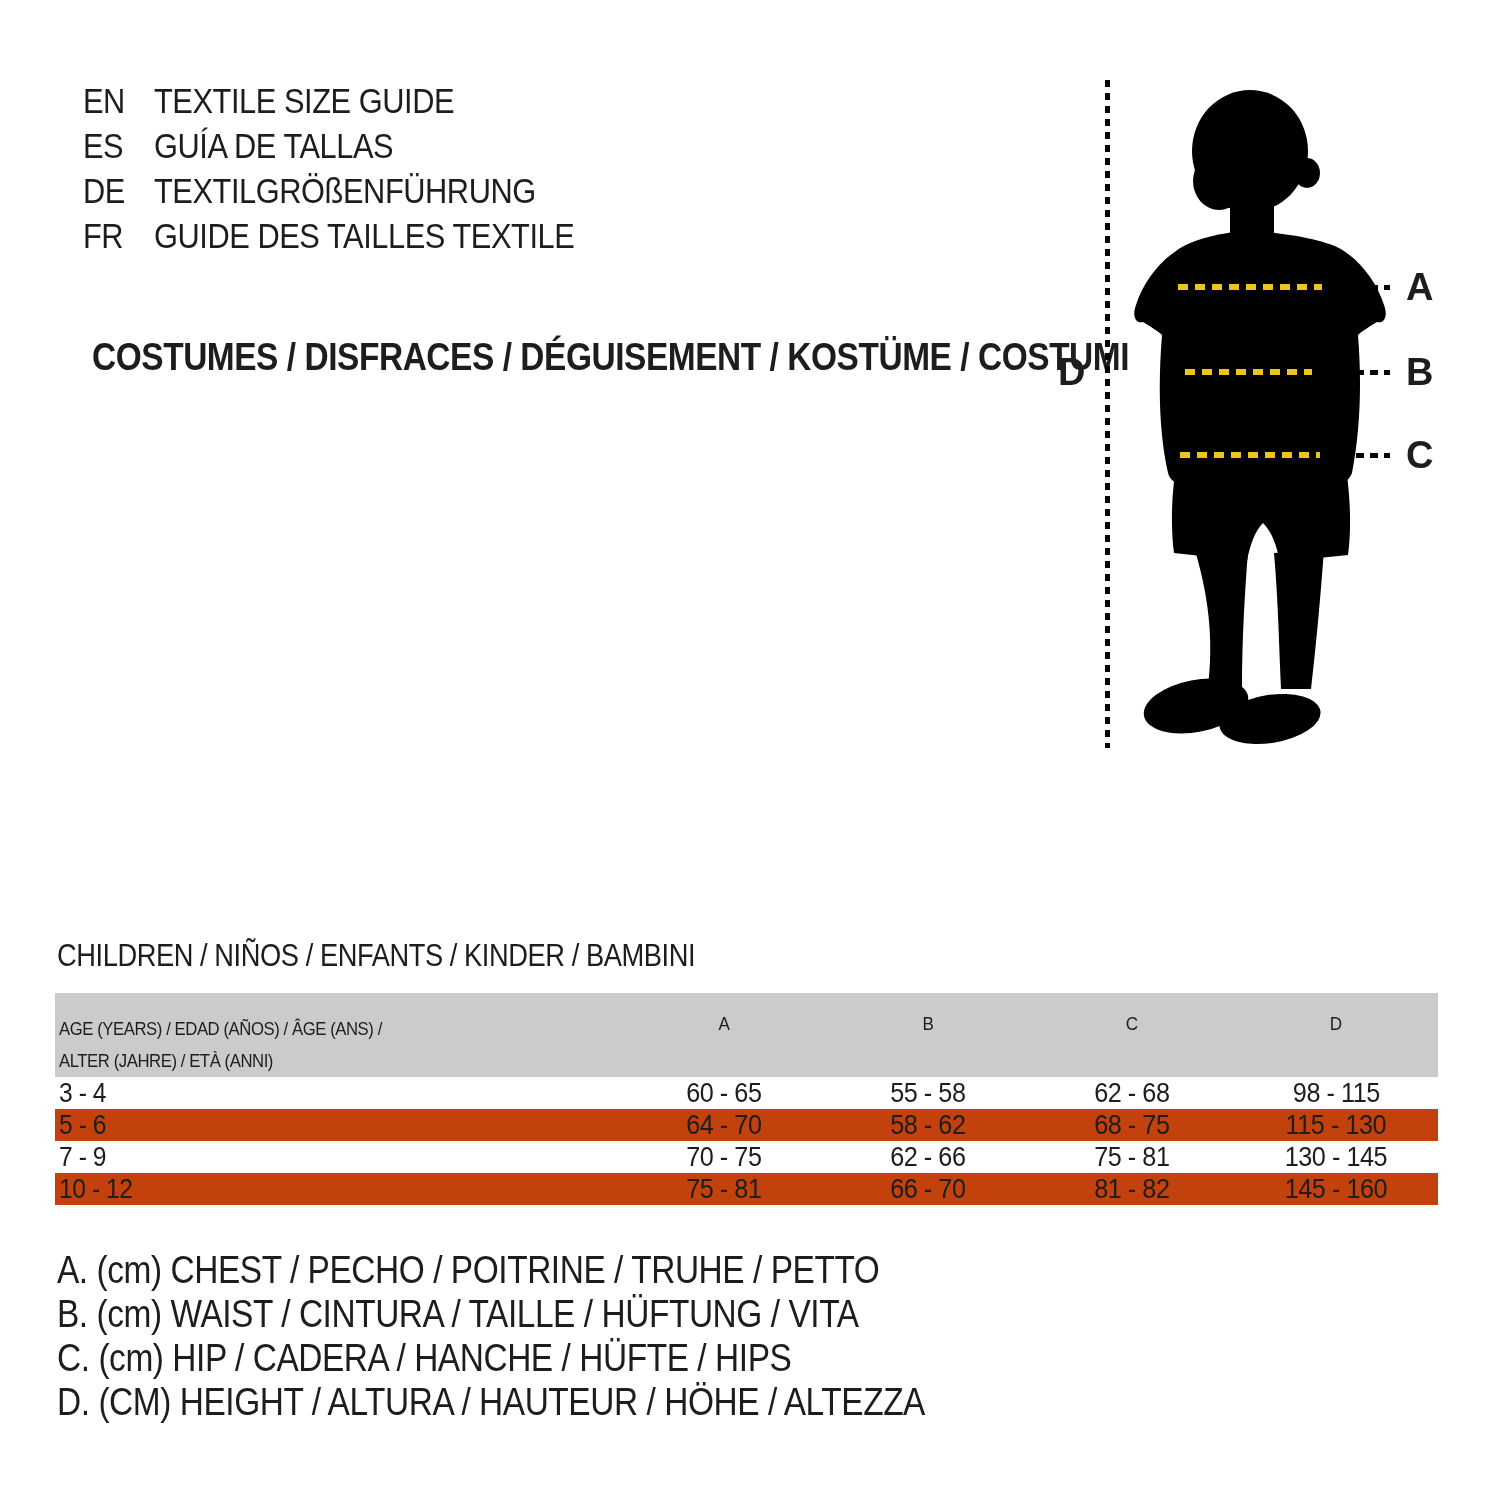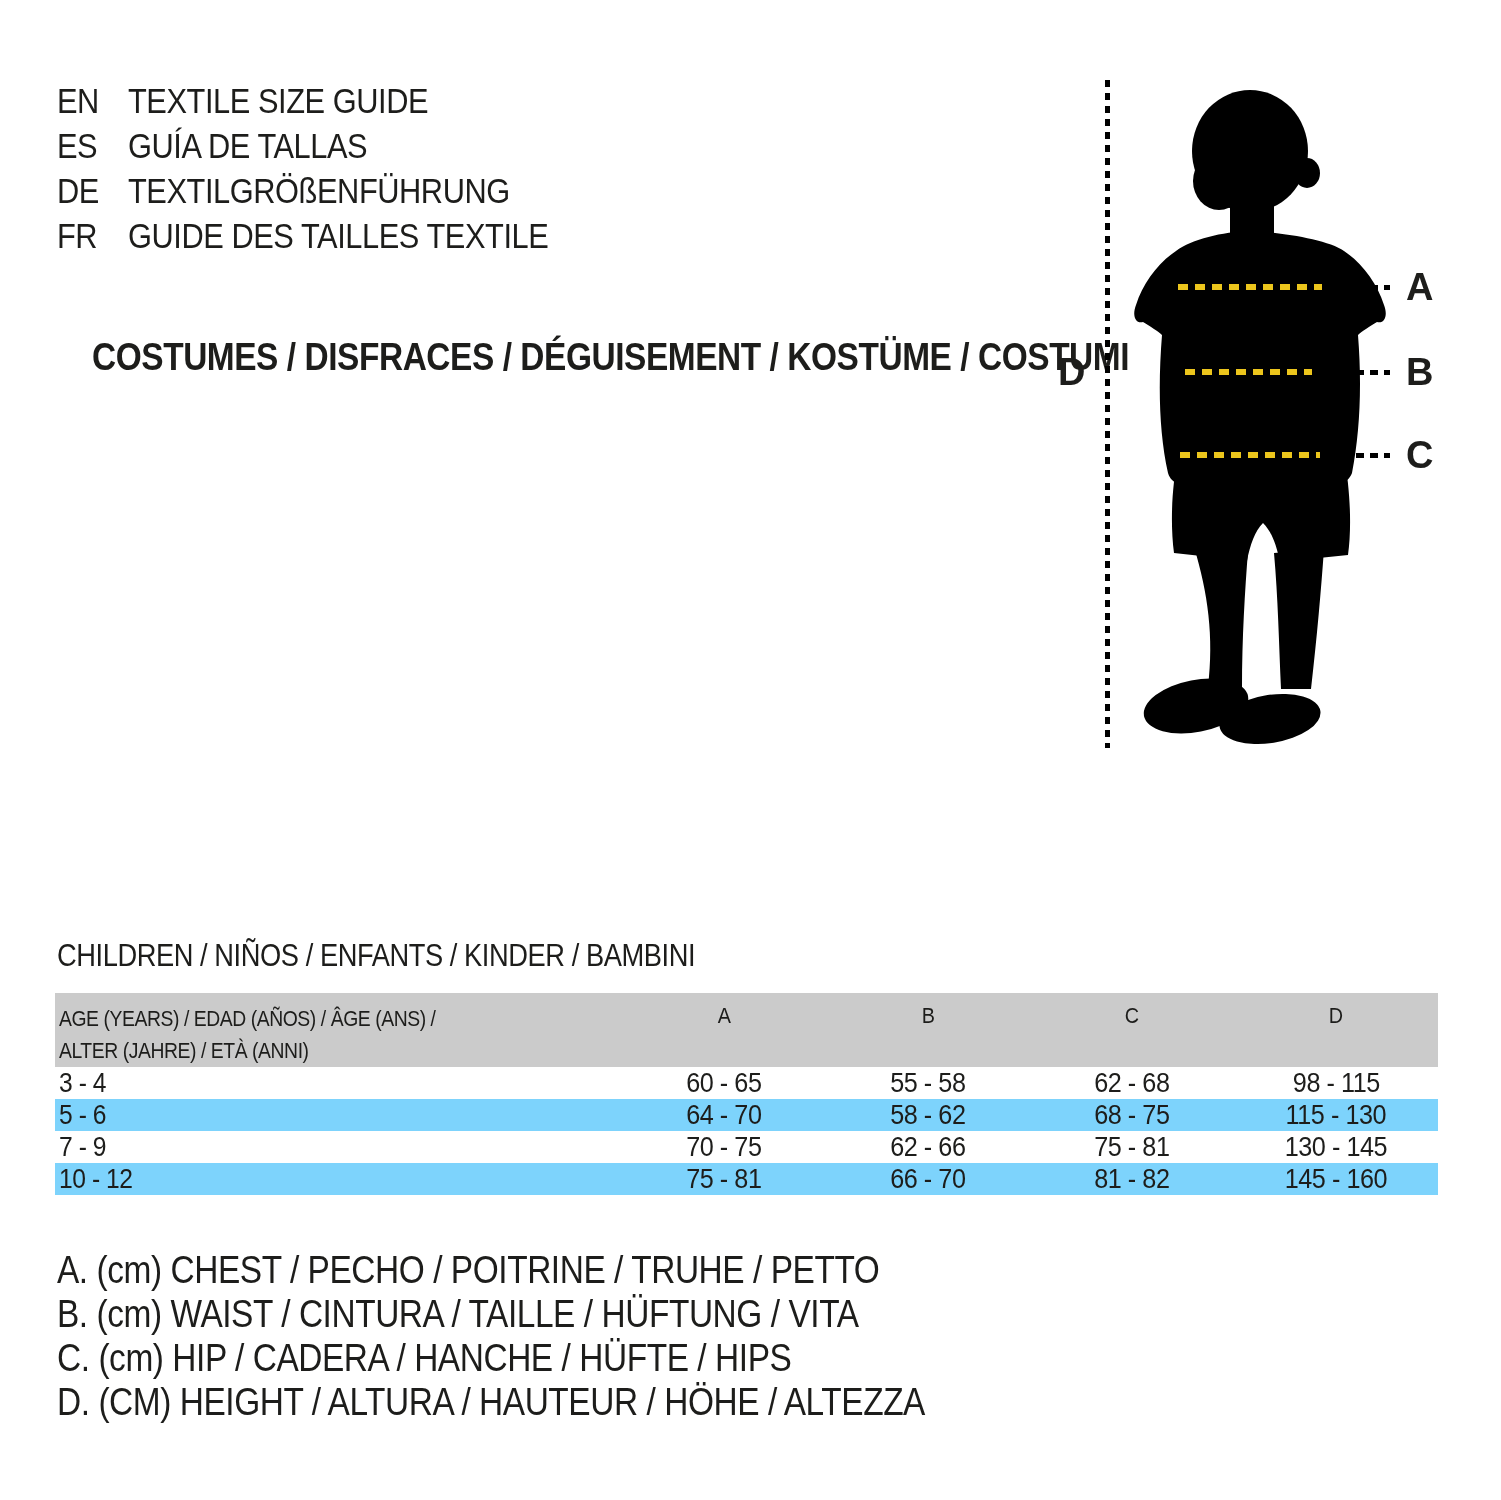--- a/index.html
+++ b/index.html
@@ -21,21 +21,21 @@
   .cond-c {
     display: inline-block;
     transform: scaleX(0.9);
     transform-origin: 50% 50%;
     white-space: nowrap;
     letter-spacing: -0.5px;
   }
 
   
   .lang-list { position: absolute; left: 57px; top: 78px; }
-  .lang-row { height: 45px; display: flex; align-items: center; font-size: 35px; }
+  .lang-row { height: 45px; display: flex; align-items: center; font-size: 35px; margin-left: 26px; }
   .lang-code { width: 71px; flex: 0 0 71px; }
 
   
   .title {
     position: absolute; left: 57px; top: 336px;
     font-size: 38px; font-weight: 700; margin-left: 35px;
   }
 
   
   .figure { position: absolute; left: 1050px; top: 75px; width: 450px; height: 690px; }
@@ -67,29 +67,29 @@
   
   .size-table {
     position: absolute; left: 55px; top: 993px; width: 1383px;
     border-collapse: collapse; table-layout: fixed;
   }
   .size-table col.age-col { width: 41%; }
   .size-table col.val-col { width: 14.75%; }
   .size-table th, .size-table td { font-weight: 400; }
   .size-table thead th {
     background: #cbcbcb; height: 72px; vertical-align: top;
-    font-size: 22px; text-align: center; padding-top: 10px;
+    font-size: 19px; text-align: center; padding-top: 20px;
   }
   .size-table thead th.age-th { text-align: left; padding-left: 4px; }
   .size-table thead th.age-th span { display: block; line-height: 32px; }
   .size-table tbody td {
     height: 20px; font-size: 28px; text-align: center; vertical-align: middle;
   }
   .size-table tbody td.age-td { text-align: left; padding-left: 4px; }
-  .size-table tbody tr.alt { background: #7dd3fc; }
+  .size-table tbody tr.alt { background: #c2410c; }
 
   
   .legend { position: absolute; left: 57px; top: 1248px; }
   .legend-row { height: 44px; display: flex; align-items: center; font-size: 38px; }
 </style>
 </head>
 <body>
 
 <div>
 

